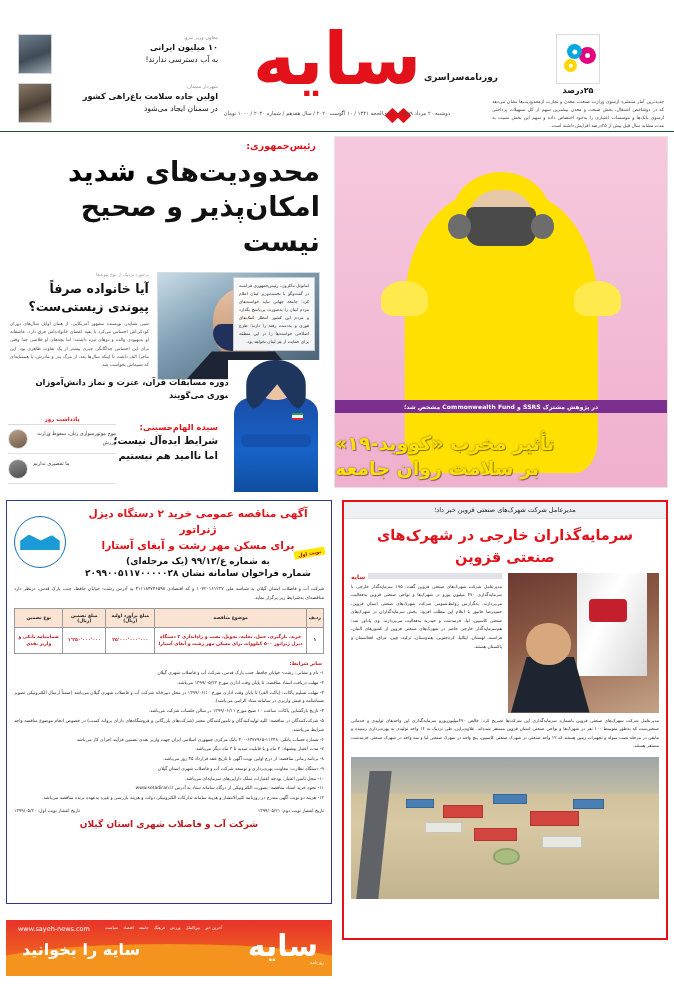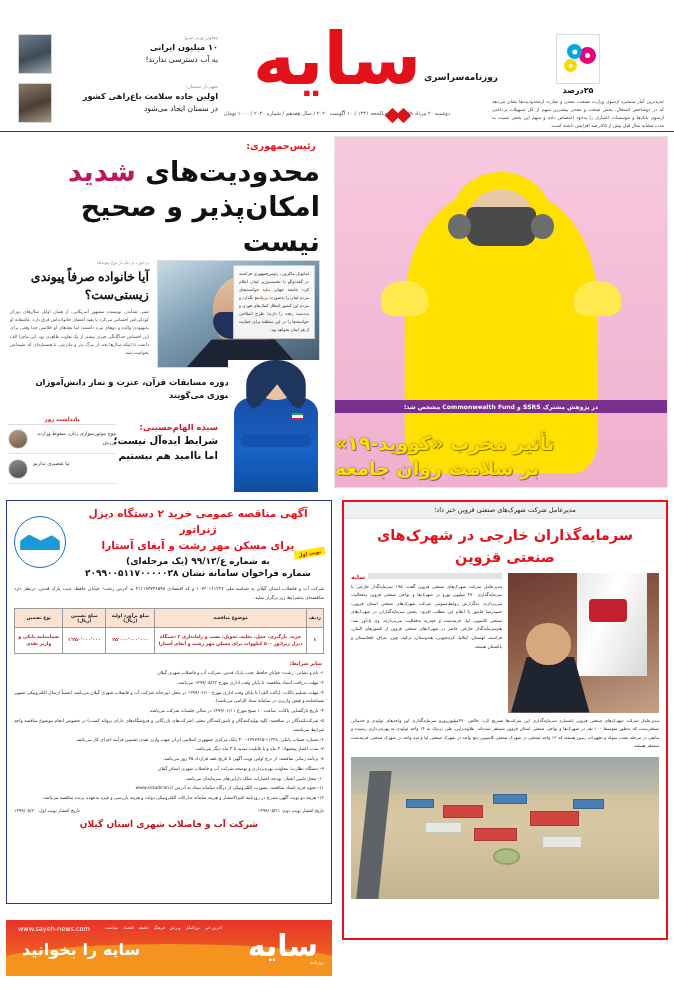--- a/index.html
+++ b/index.html
@@ -104,25 +104,25 @@
     padding: 6px 10px 0 10px; direction: rtl;
   }
   .lead-kicker {
     color: #e3121a; font-size: 9.5px; font-weight: bold; text-align: right;
     margin: 2px 4px 3px 0;
   }
   .lead-headline {
     font-size: 27px; font-weight: bold; color: #111; line-height: 1.30;
     text-align: right; letter-spacing: -.3px;
   }
-  .lead-headline .hl { color: #be185d; }
+  .lead-headline .hl { color: #000000; }
 
   .two-col {
-    position: absolute; left: 10px; top: 128px; width: 310px; height: 108px;
-    display: flex; flex-direction: row-reverse; gap: 8px; font-family: Liberation Serif, serif;
+    position: absolute; left: 10px; top: 140px; width: 310px; height: 108px;
+    display: flex; flex-direction: row-reverse; gap: 8px;
   }
   .col-text { flex: 1 1 46%; direction: rtl; }
   .col-kicker { font-size: 4.6px; color: #9b9b9b; margin-bottom: 3px; }
   .col-title {
     font-size: 12.5px; font-weight: bold; color: #111; line-height: 1.45;
     margin-bottom: 4px;
   }
   .col-body { font-size: 4.5px; line-height: 1.8; color: #4a4a4a; text-align: justify; }
   .col-photo {
     flex: 1 1 54%; position: relative;

